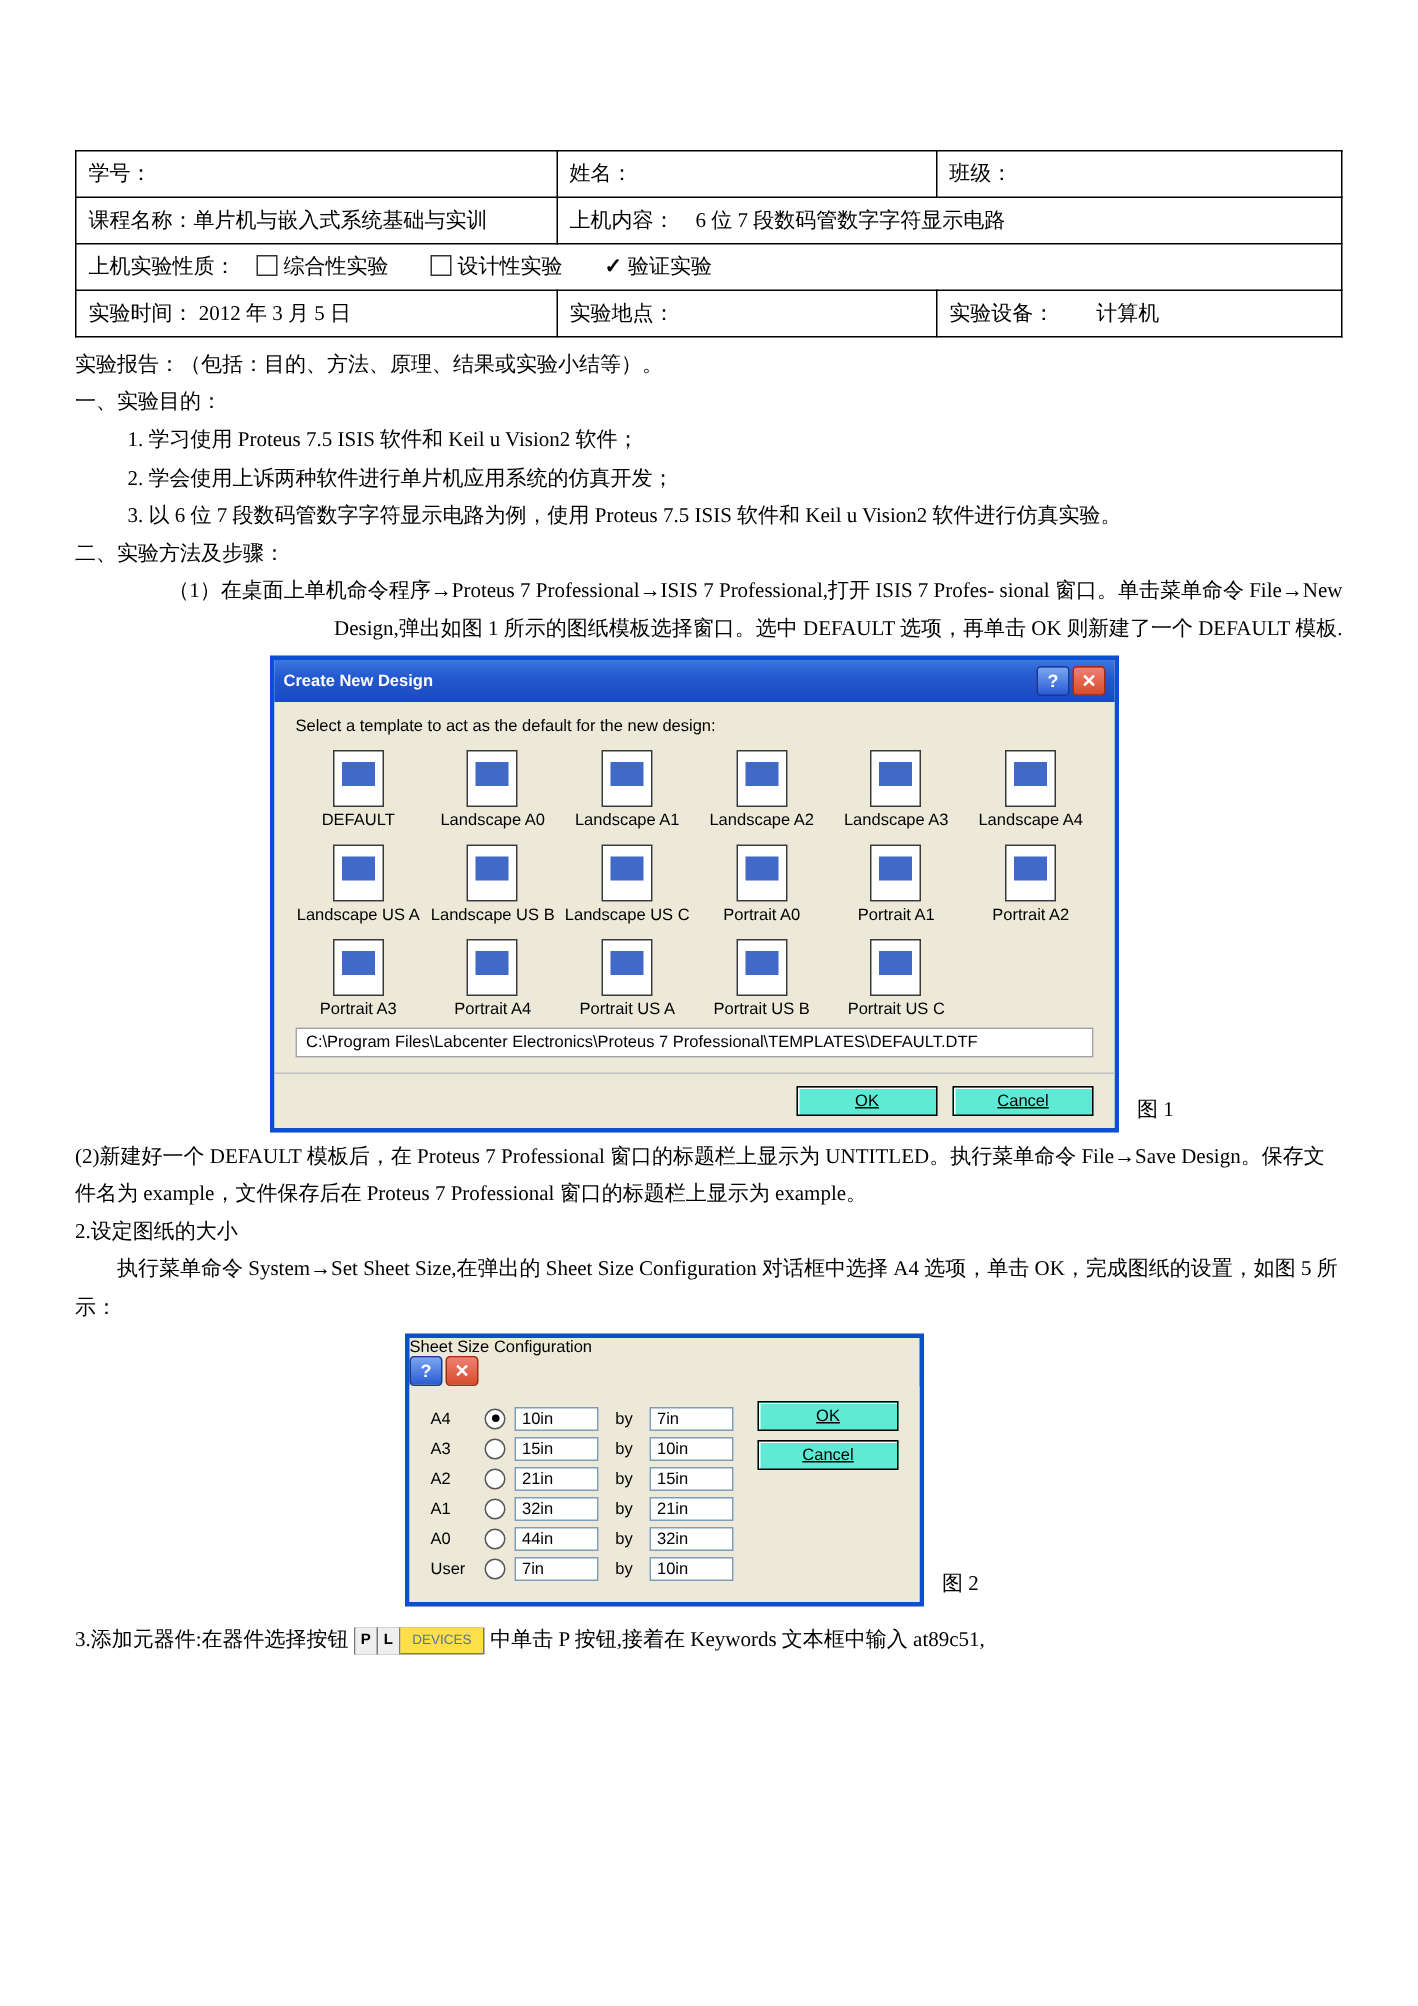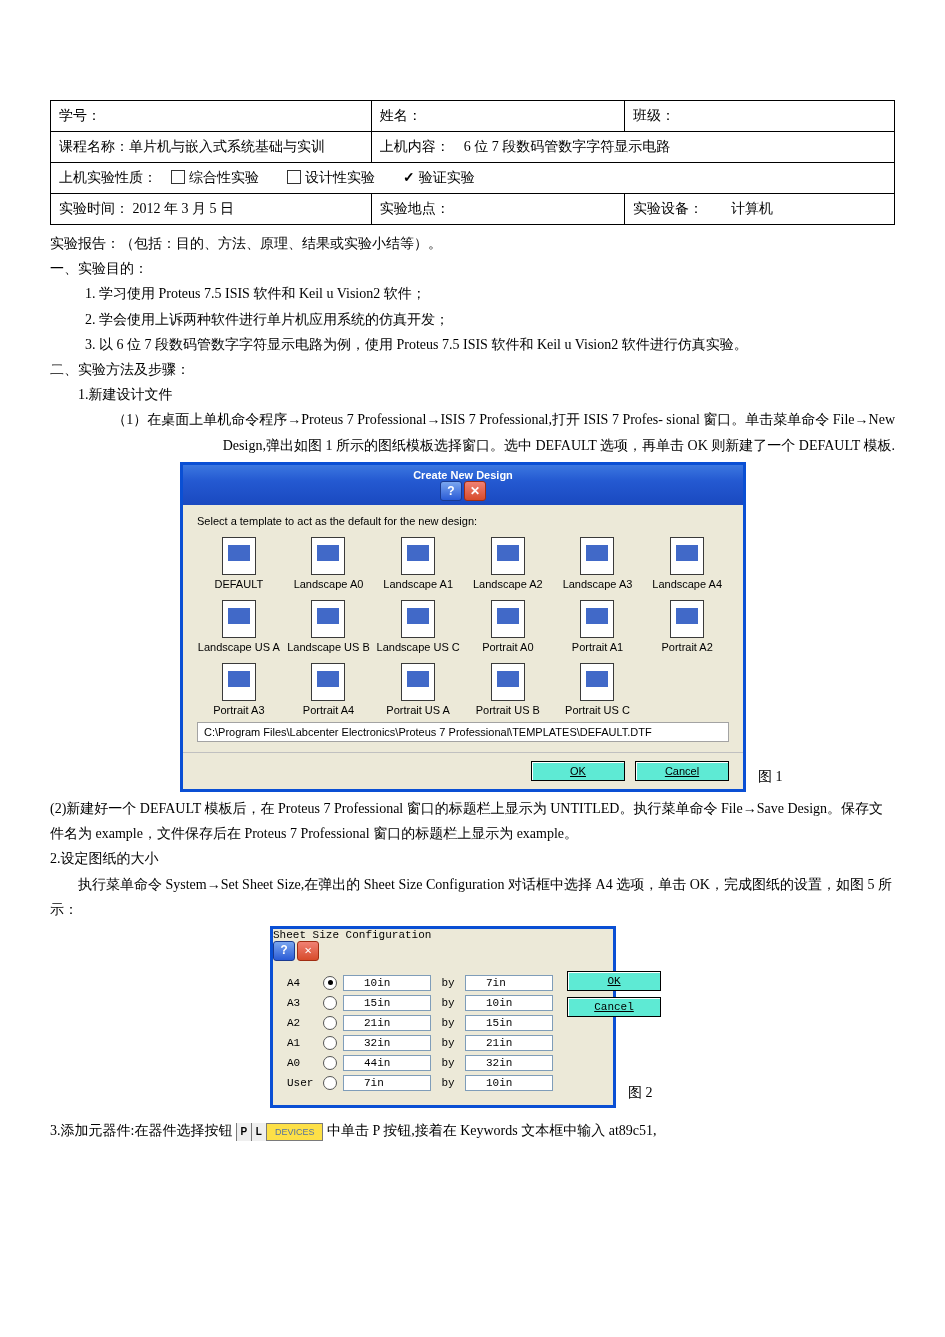--- a/index.html
+++ b/index.html
@@ -48,21 +48,20 @@
     background: #ece9d8;
   }
   .dialog .titlebar {
     background: linear-gradient(to bottom, #3b77e0 0%, #2459d1 40%, #1a49c0 100%);
     color: #fff;
     font-weight: bold;
     padding: 4px 6px;
     display: flex;
     align-items: center;
     justify-content: space-between;
-    flex-direction: column;
   }
   .title-btns { display:flex; gap:2px; }
   .title-btn {
     width: 20px; height: 18px;
     background: linear-gradient(to bottom,#7aa6ef,#2a5bd6);
     border: 1px solid #1a3a90;
     border-radius: 3px;
     display:flex; align-items:center; justify-content:center;
     color:#fff; font-weight:bold; font-size:12px;
   }
@@ -123,34 +122,34 @@
   
   .dialog2-wrap {
     display:flex;
     align-items:flex-end;
     gap:8px;
     margin: 4px 0 4px 220px;
   }
   .dialog2 {
     border:3px solid #0a4fd4;
     width:340px;
-    font-family: Liberation Mono, monospace;
+    font-family: Liberation Sans, sans-serif;
     font-size:11px;
     background:#ece9d8;
   }
   .sheet-row {
     display:flex;
     align-items:center;
     gap:6px;
     margin:4px 0;
   }
   .sheet-row .lbl { width:30px; }
   .radio { width:12px;height:12px;border:1px solid #555;border-radius:50%;background:#fff;display:inline-flex;align-items:center;justify-content:center;}
   .radio.sel::after{content:"";width:5px;height:5px;background:#000;border-radius:50%;}
-  .inbox { border:1px solid #7f9db9; background:#fff; padding:1px 20px; width:46px; display:inline-block;}
+  .inbox { border:1px solid #7f9db9; background:#fff; padding:1px 4px; width:46px; display:inline-block;}
   .bytxt { width:22px; text-align:center;}
   .dlg2-btncol { display:flex; flex-direction:column; gap:6px; }
 
   .pl-badge {
     display:inline-flex;
     align-items:center;
     border:1px solid #7a7a7a;
     height:16px;
     vertical-align:middle;
     font-family: Arial, sans-serif;
@@ -211,21 +210,20 @@
   </tbody>
     </table>
 
   <div class="content">
     <p>实验报告：（包括：目的、方法、原理、结果或实验小结等）。</p>
     <p>一、实验目的：</p>
     <p class="numbered">1. 学习使用 Proteus  7.5  ISIS 软件和 Keil u Vision2 软件；</p>
     <p class="numbered">2. 学会使用上诉两种软件进行单片机应用系统的仿真开发；</p>
     <p class="numbered">3. 以 6 位 7 段数码管数字字符显示电路为例，使用 Proteus  7.5  ISIS 软件和 Keil u Vision2 软件进行仿真实验。</p>
     <p>二、实验方法及步骤：</p>
-    <p class="indent1">1.新建设计文件</p>
     <p style="text-indent:2em;text-align:right;">（1）在桌面上单机命令程序→Proteus 7 Professional→ISIS 7 Professional,打开 ISIS 7 Profes- sional 窗口。单击菜单命令 File→New Design,弹出如图 1 所示的图纸模板选择窗口。选中 DEFAULT 选项，再单击 OK 则新建了一个 DEFAULT 模板.</p>
   </div>
 
   <div class="dialog-wrap">
     <div class="dialog">
       <div class="titlebar">
         <span>Create New Design</span>
         <div class="title-btns">
           <div class="title-btn">?</div>
           <div class="title-btn close">✕</div>

